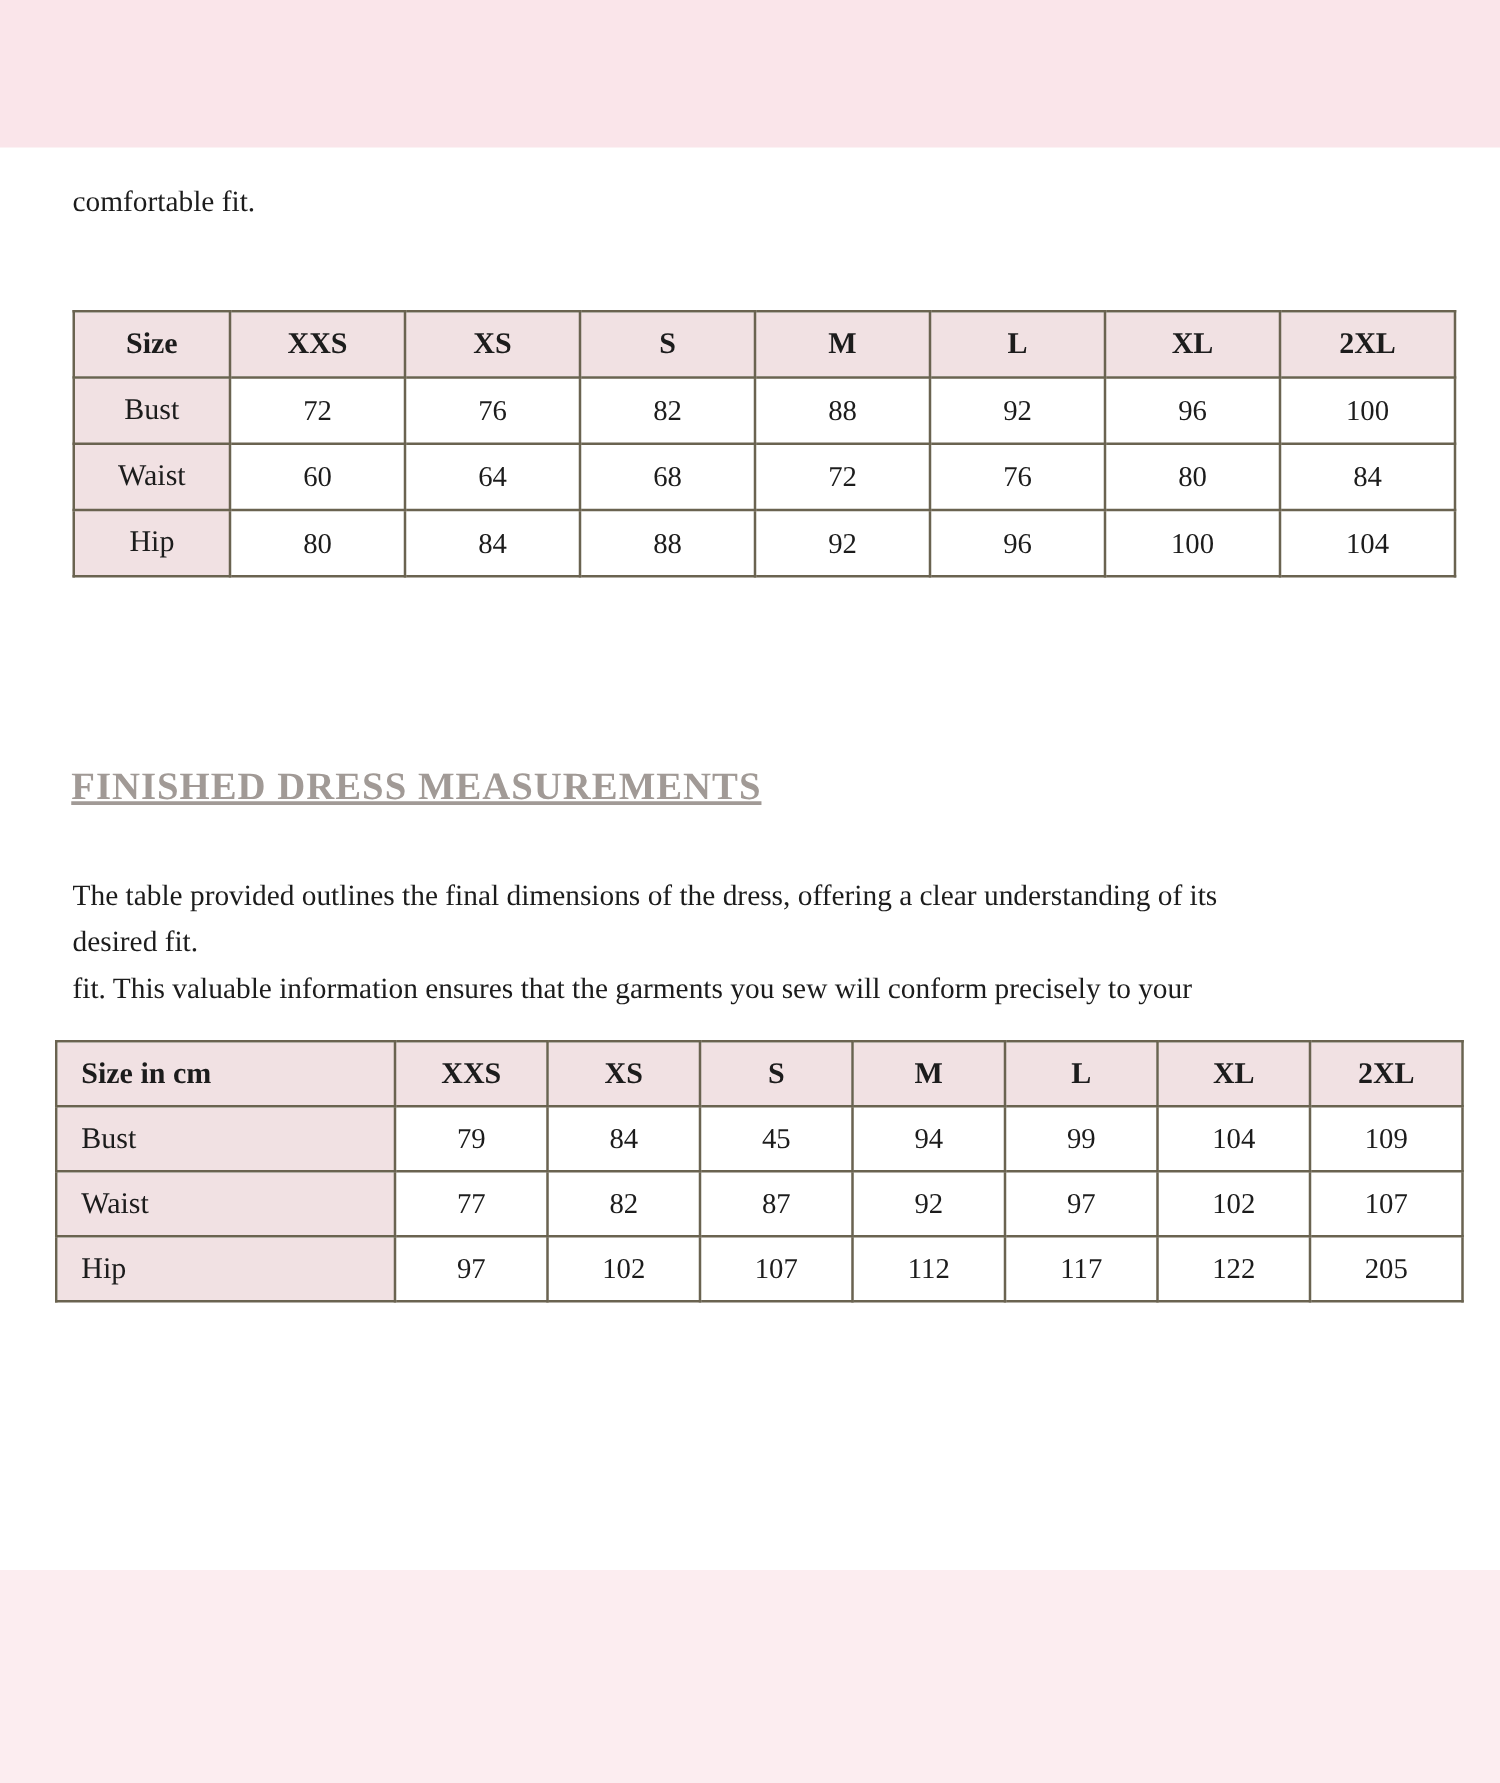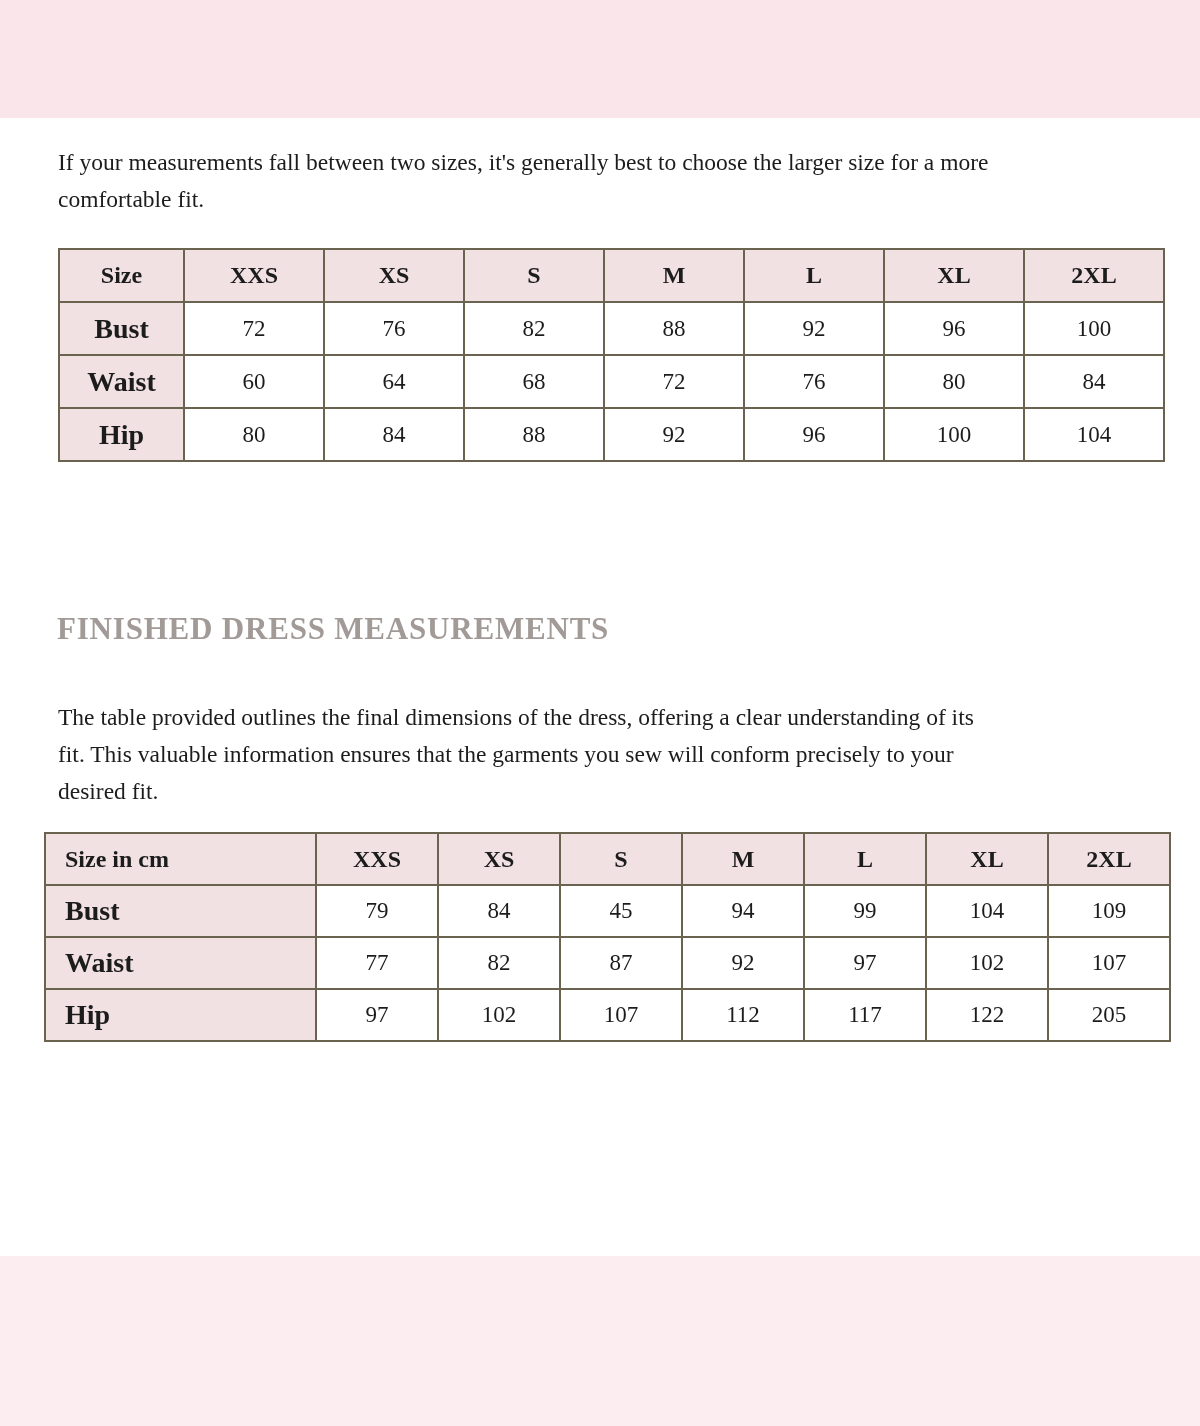--- a/index.html
+++ b/index.html
@@ -17,20 +17,21 @@
 
   .para { position: absolute; font-size: 23.5px; line-height: 37px; }
   #intro { left: 58px; top: 144px; width: 1110px; }
   #para2 { left: 58px; top: 699px; width: 1110px; }
 
   #heading {
     position: absolute; left: 57px; top: 611px;
     font-size: 31px; font-weight: bold;
     letter-spacing: 0.8px;
     color: #a19a96;
+    text-decoration: underline;
   }
 
   table {
     border-collapse: collapse;
     table-layout: fixed;
     position: absolute;
     font-size: 23px;
     border-radius: 16px;
   }
   #table1 { left: 58px; top: 248px; width: 1105px; }
@@ -38,32 +39,31 @@
   th, td {
     border: 2px solid #6a6350;
     text-align: center;
     vertical-align: middle;
     padding: 0;
     overflow: hidden;
   }
   #table1 tr { height: 53px; }
   #table2 tr { height: 52px; }
   thead th { background: #f1e1e3; font-weight: bold; font-size: 24px; }
-  tbody th { background: #f1e1e3; font-weight: bold; font-size: 28px; }
+  tbody th { background: #f1e1e3; font-weight: normal; font-size: 24px; }
   tbody td { background: #ffffff; font-weight: normal; }
   
   #table2 thead th.c0, #table2 tbody th { text-align: left; padding-left: 19px; }
 </style>
 </head>
 <body>
 
 <div id="band-top" class="band"></div>
 
 <div id="intro" class="para">
-  <div>If your measurements fall between two sizes, it's generally best to choose the larger size for a more</div>
   <div>comfortable fit.</div>
 </div>
 
 <table id="table1">
   <colgroup>
       <col class="c0" style="width: 125px;">
       <col class="c1" style="width: 140px;">
       <col class="c2" style="width: 140px;">
       <col class="c3" style="width: 140px;">
       <col class="c4" style="width: 140px;">
@@ -114,22 +114,22 @@
         <td>100</td>
         <td>104</td>
       </tr>
     </tbody>
   </table>
 
 <div id="heading">FINISHED DRESS MEASUREMENTS</div>
 
 <div id="para2" class="para">
   <div>The table provided outlines the final dimensions of the dress, offering a clear understanding of its</div>
+  <div>desired fit.</div>
   <div>fit. This valuable information ensures that the garments you sew will conform precisely to your</div>
-  <div>desired fit.</div>
 </div>
 
 <table id="table2">
   <colgroup>
       <col class="c0" style="width: 271px;">
       <col class="c1" style="width: 122px;">
       <col class="c2" style="width: 122px;">
       <col class="c3" style="width: 122px;">
       <col class="c4" style="width: 122px;">
       <col class="c5" style="width: 122px;">

